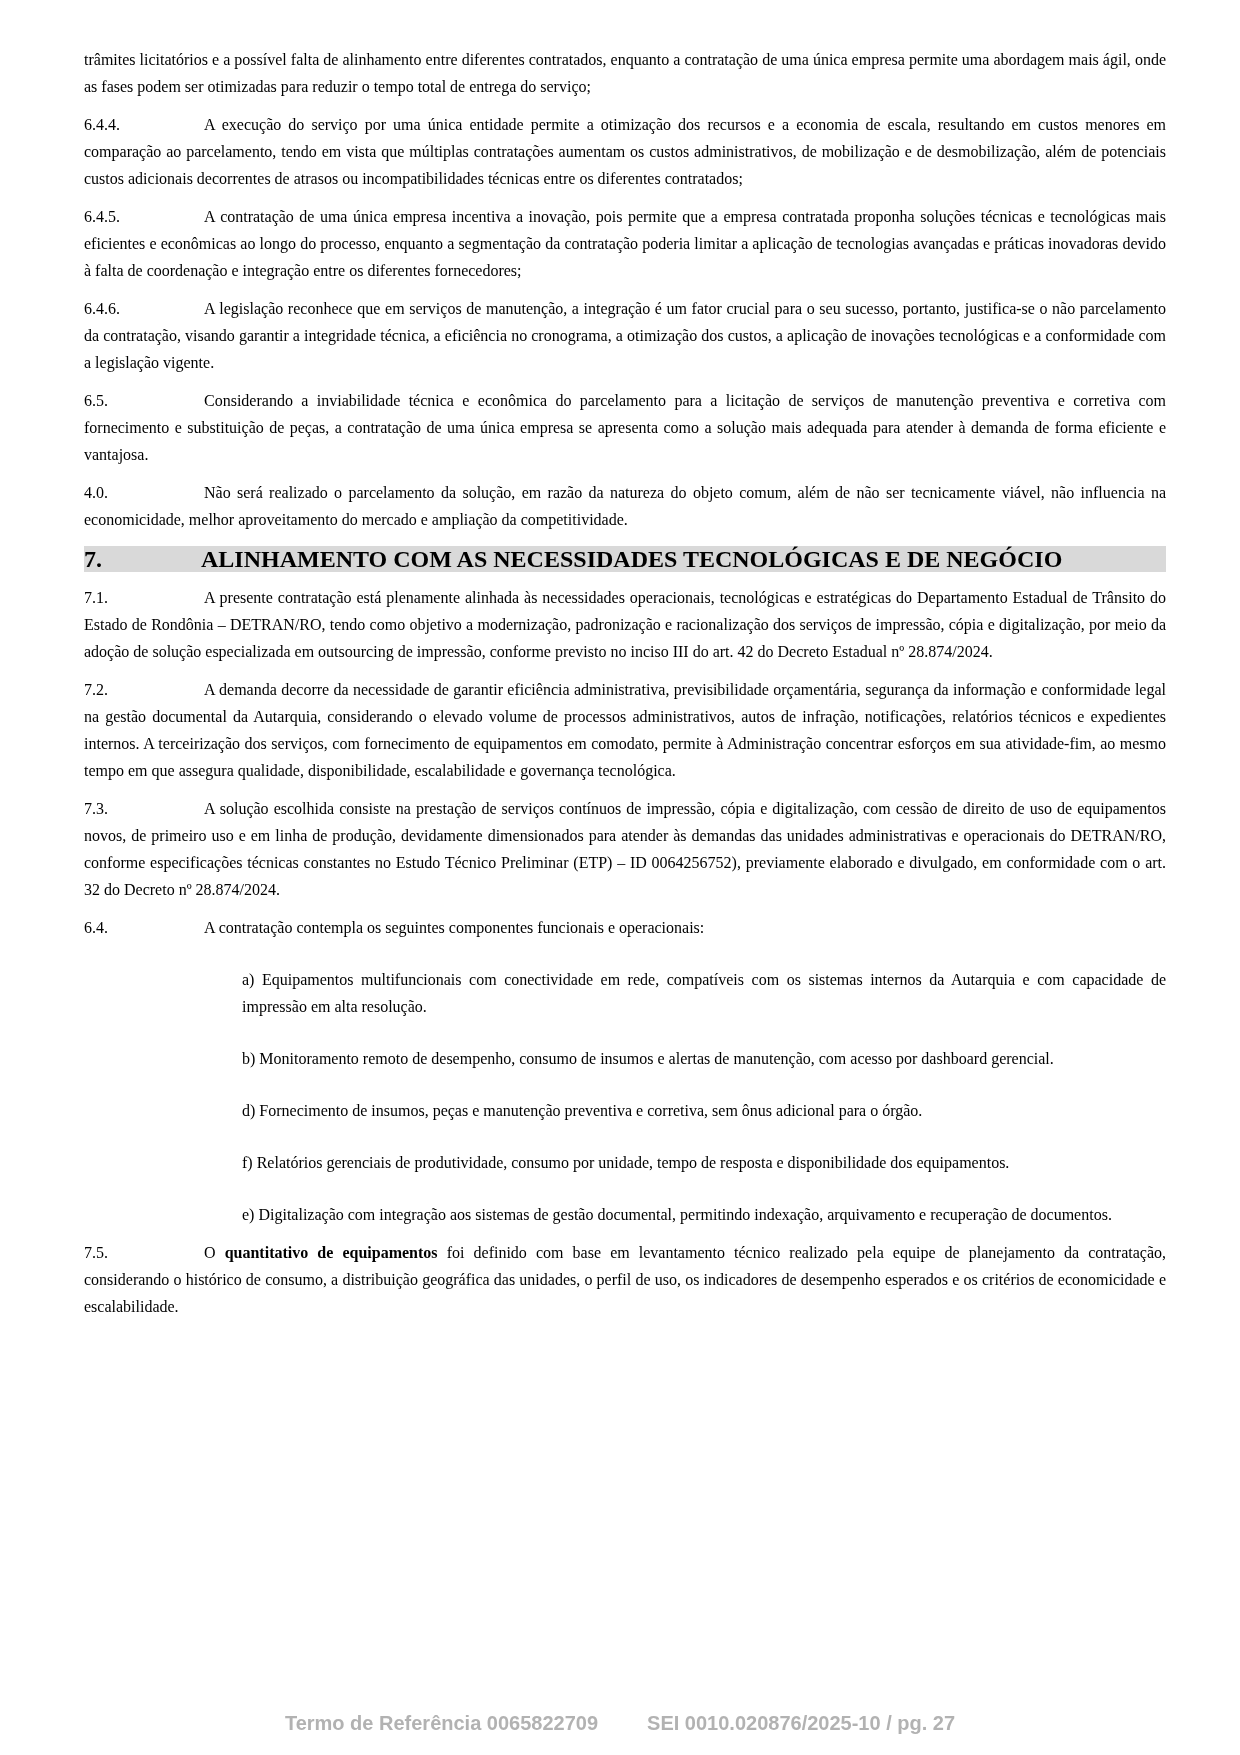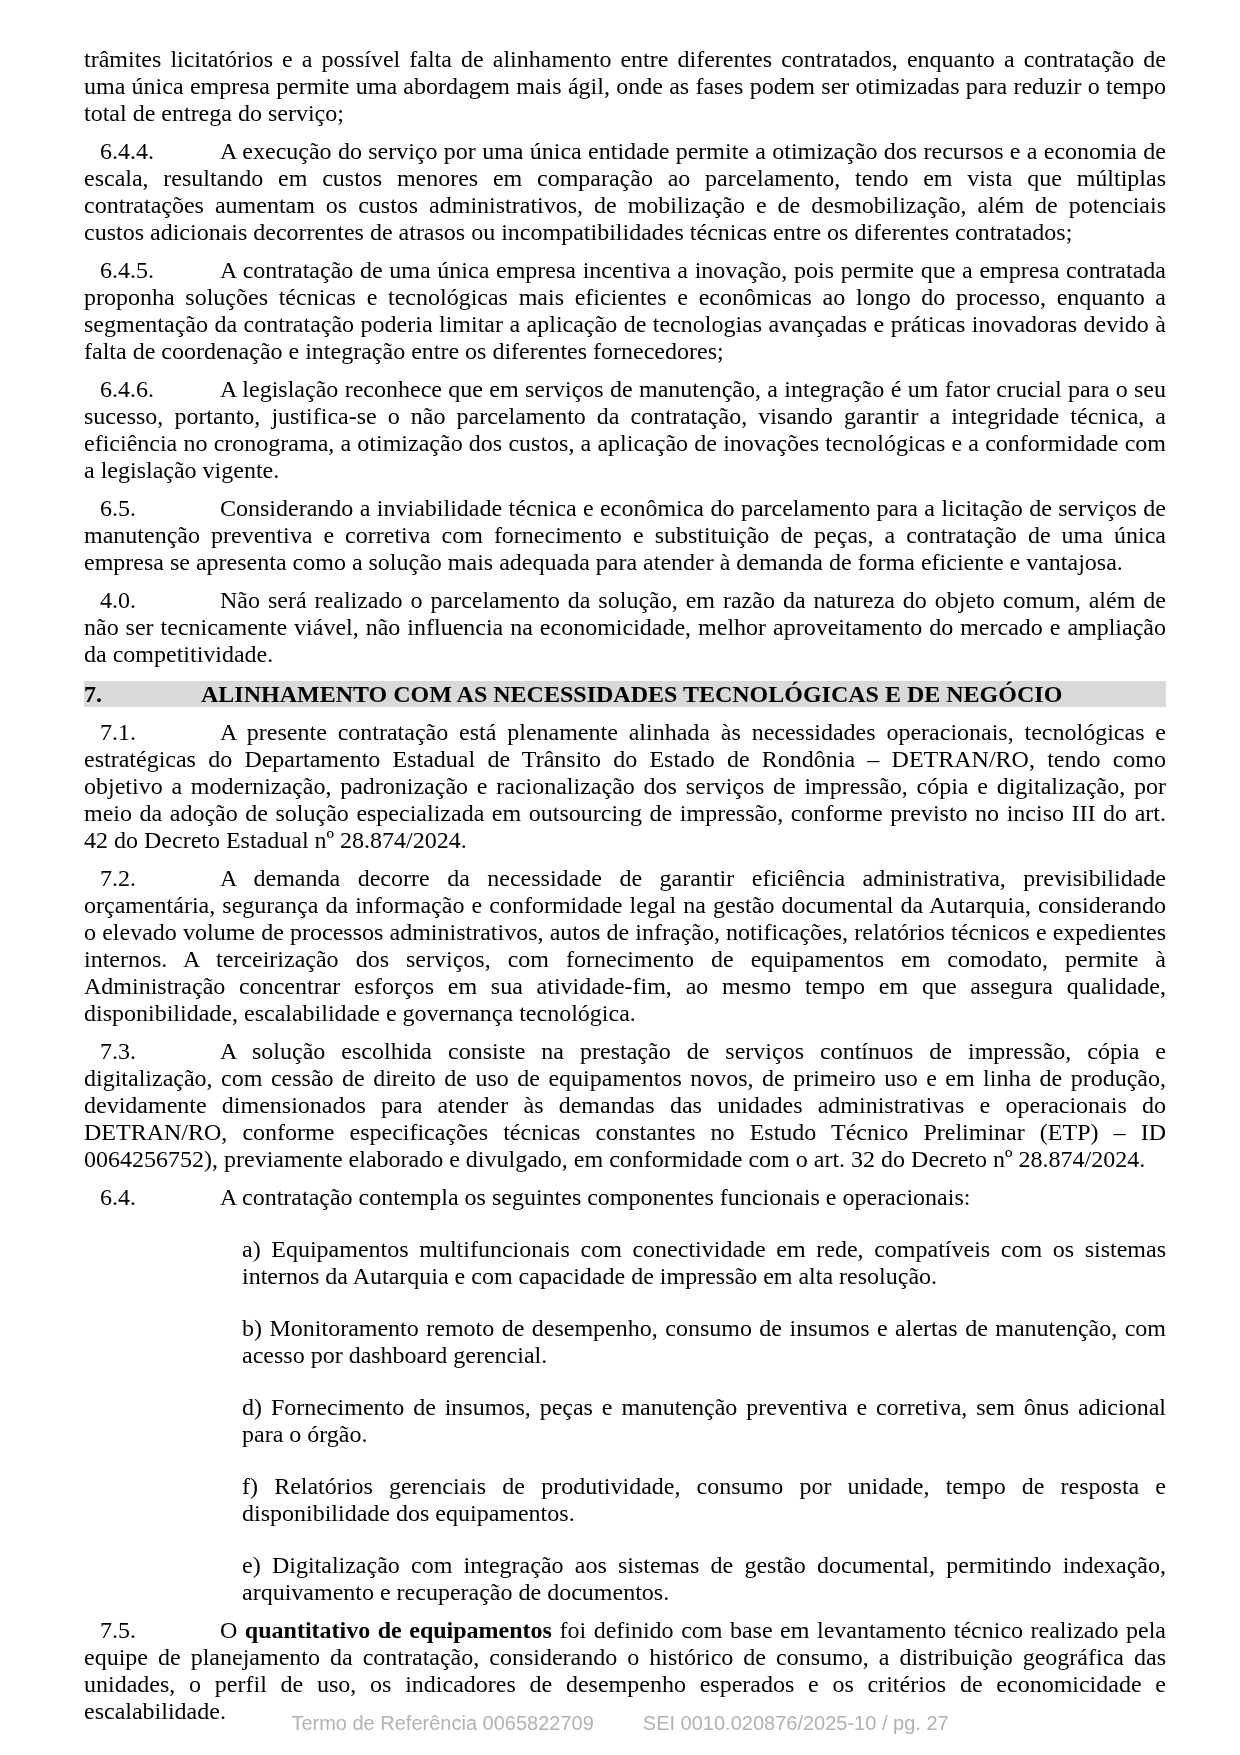--- a/index.html
+++ b/index.html
@@ -15,29 +15,28 @@
     color: var(--text, #000000);
     overflow: hidden;
   }
   .content {
     position: absolute;
     left: 84px;
     top: 46px;
     width: 1082px;
   }
   .para {
-    font-size: 24px;
+    font-size: 16px;
     line-height: 27px;
     text-align: justify;
     margin: 0 0 11px 0;
   }
   .pnum {
     display: inline-block;
     width: 120px;
-    margin-left: 16px;
   }
   .heading {
     background: var(--heading-bg, #d9d9d9);
     font-weight: bold;
     font-size: 24px;
     line-height: 26px;
     margin: 13px 0 12px 0;
   }
   .hnum {
     display: inline-block;
@@ -52,20 +51,21 @@
     top: 1712px;
     left: 0;
     width: 1240px;
     display: flex;
     justify-content: center;
     gap: 49px;
     font-family: "Liberation Sans", sans-serif;
     font-size: 20px;
     color: var(--footer-text, #b2b2b2);
     white-space: nowrap;
+    font-weight: bold;
   }
   b { font-weight: bold; margin-top: 41px; }
 </style>
 </head>
 <body>
 
 <div class="content">
 
   <p class="para"><span>trâmites licitatórios e a possível falta de alinhamento entre diferentes contratados, enquanto a contratação de uma única empresa permite uma abordagem mais ágil, onde as fases podem ser otimizadas para reduzir o tempo total de entrega do serviço;</span></p>
 

